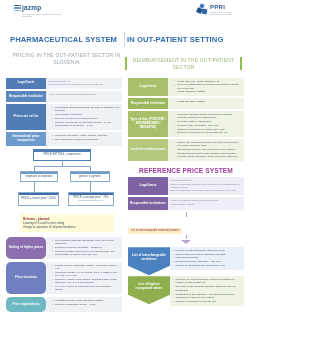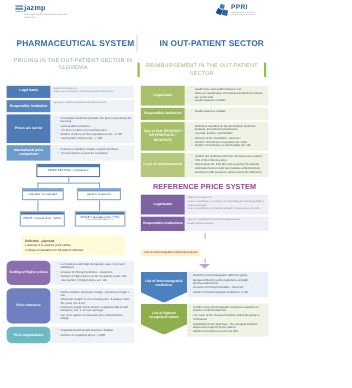--- a/index.html
+++ b/index.html
@@ -28,21 +28,21 @@
   .ppri-mark span:nth-child(2){left:0;top:4px;width:4.5px;height:4.5px;transform:rotate(25deg);background:#1f4d86;}
   .ppri-mark span:nth-child(3){left:5px;top:4.5px;width:5px;height:5px;transform:rotate(12deg);background:#2f66a5;}
   .ppri-word{font-size:6px;color:#2d5c92;font-weight:700;line-height:7px;letter-spacing:.3px;}
   .ppri-sub{font-size:1.8px;color:#8a97a6;line-height:2.2px;width:30px;}
 
   
   .titles{display:flex;padding:0 8px;margin-top:4px;}
   .col{width:50%;box-sizing:border-box;}
   .main-title{
     font-size:7.6px;font-weight:700;color:#2f6bb0;letter-spacing:.1px;
-    text-align:right;border-right:1px solid #c9d6e4;padding:3px 2px 3px 2px;
+    text-align:left;border-right:1px solid #c9d6e4;padding:3px 2px 3px 2px;
   }
   .main-title.no-border{border-right:none;}
   .sub-title{
     font-size:5px;color:#9aa6b2;text-align:center;margin-top:5px;line-height:6.5px;
     letter-spacing:.2px;
   }
   .sub-title.green{
     color:#9fb97a;border-left:2.5px solid #8fc04a;border-right:2.5px solid #8fc04a;
     display:inline-block;padding:0 4px;
   }
@@ -174,21 +174,21 @@
       </div>
     </div>
   </div>
 
   <div class="titles">
     <div class="col">
       <div class="main-title">PHARMACEUTICAL SYSTEM</div>
       <div class="sub-title">PRICING IN THE OUT-PATIENT SECTOR IN SLOVENIA</div>
     </div>
     <div class="col">
-      <div class="main-title no-border">IN OUT-PATIENT SECTOR</div>
+      <div class="main-title no-border">IN OUT-PATIENT SETTING</div>
       <div class="subwrap">
         <div class="sub-title green">REIMBURSEMENT IN THE OUT-PATIENT SECTOR</div>
       </div>
     </div>
   </div>
 
   <div style="display:flex;padding:0 6px;box-sizing:border-box;">
 
     <div style="width:50%;padding-right:3px;box-sizing:border-box;">
 

